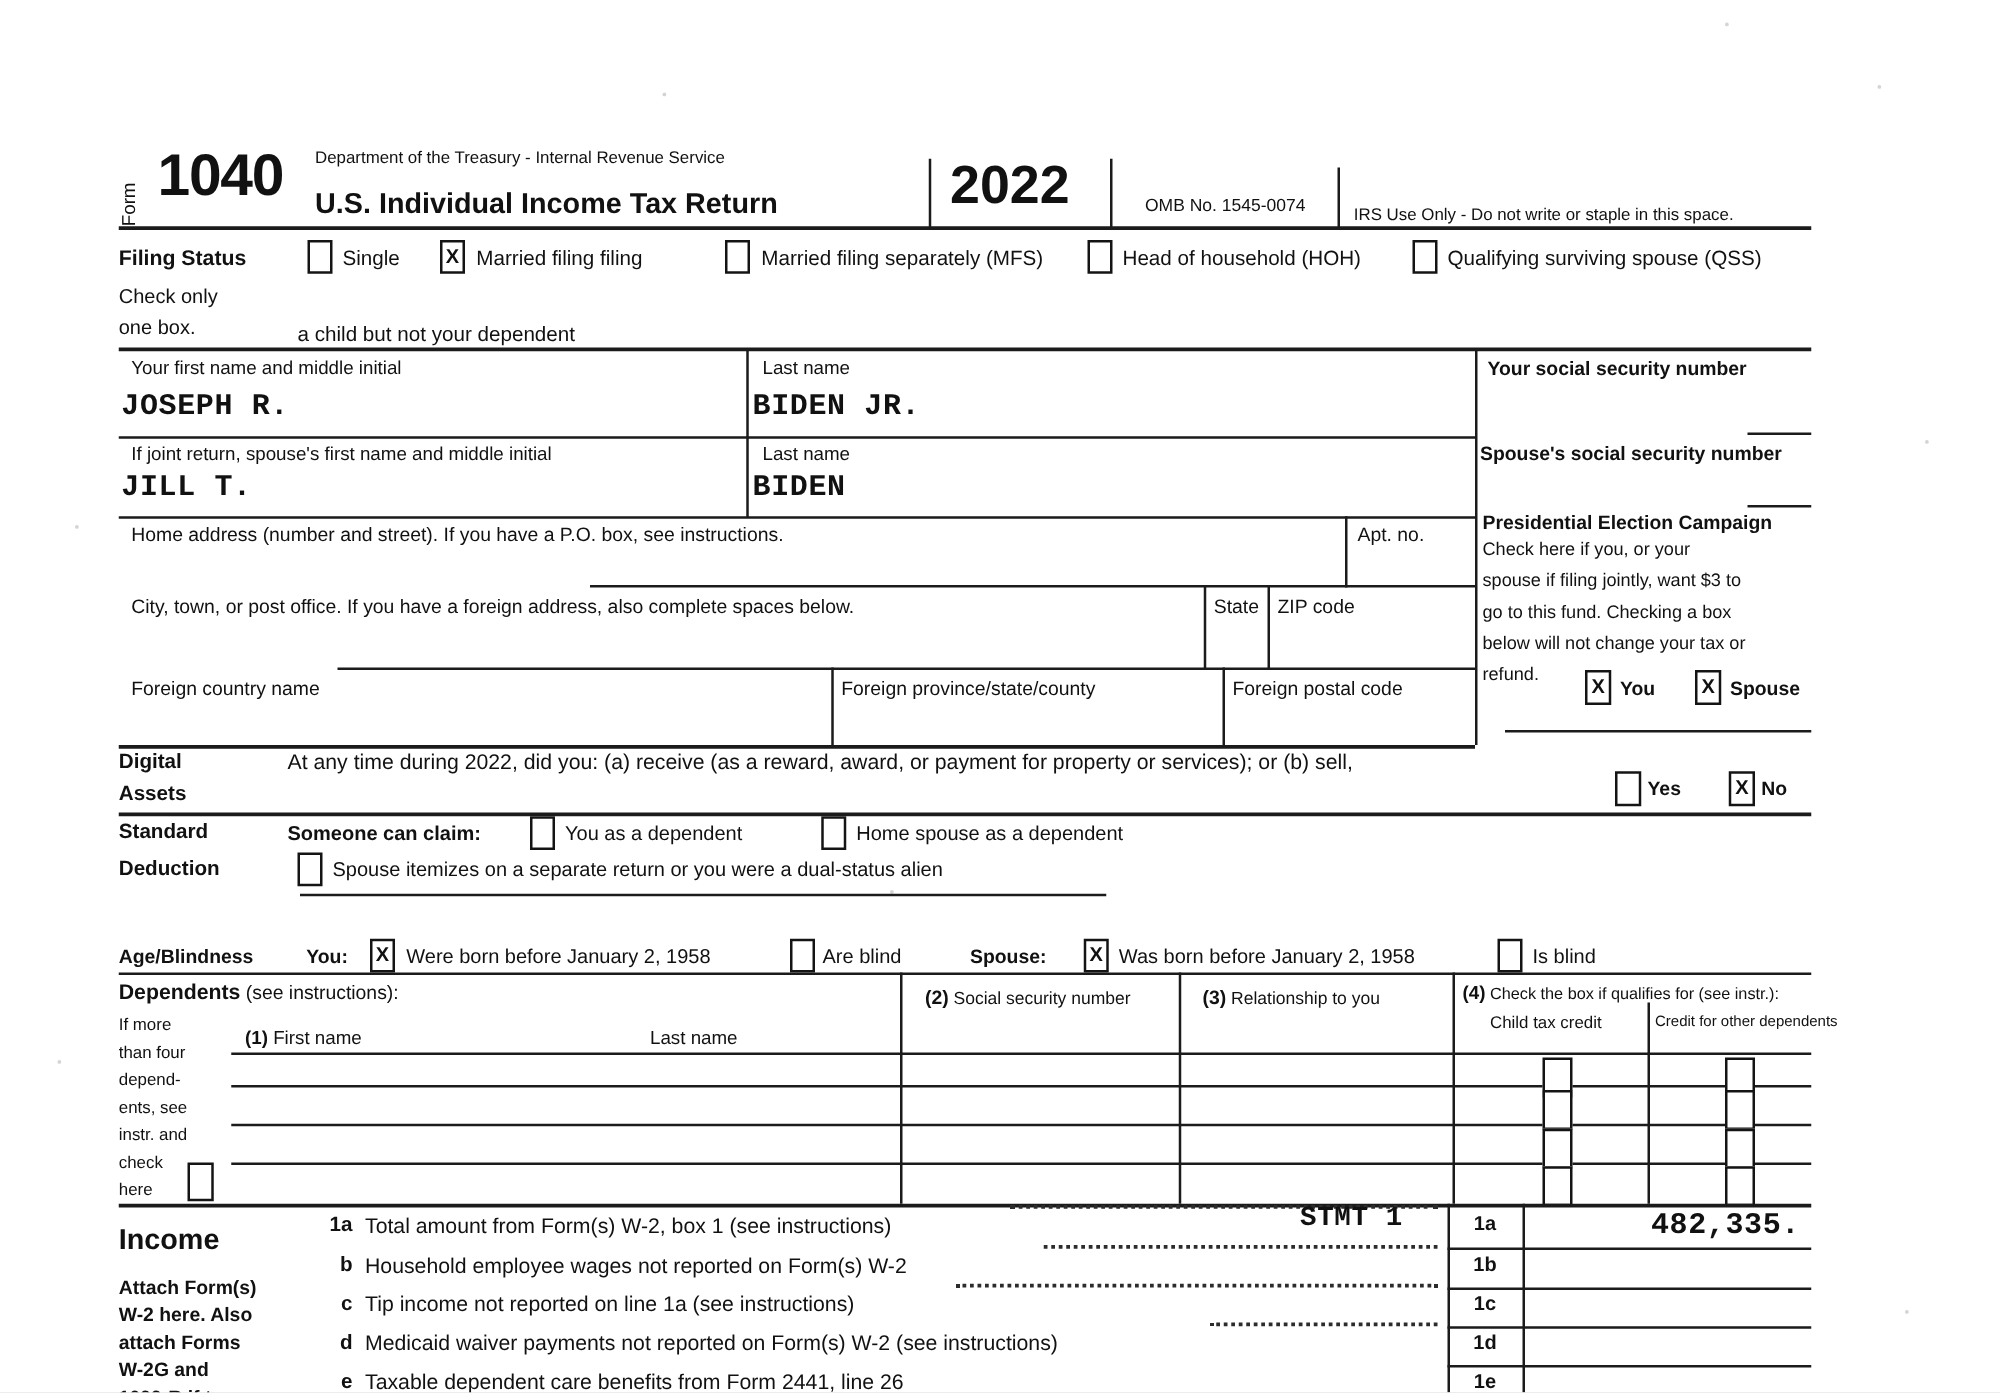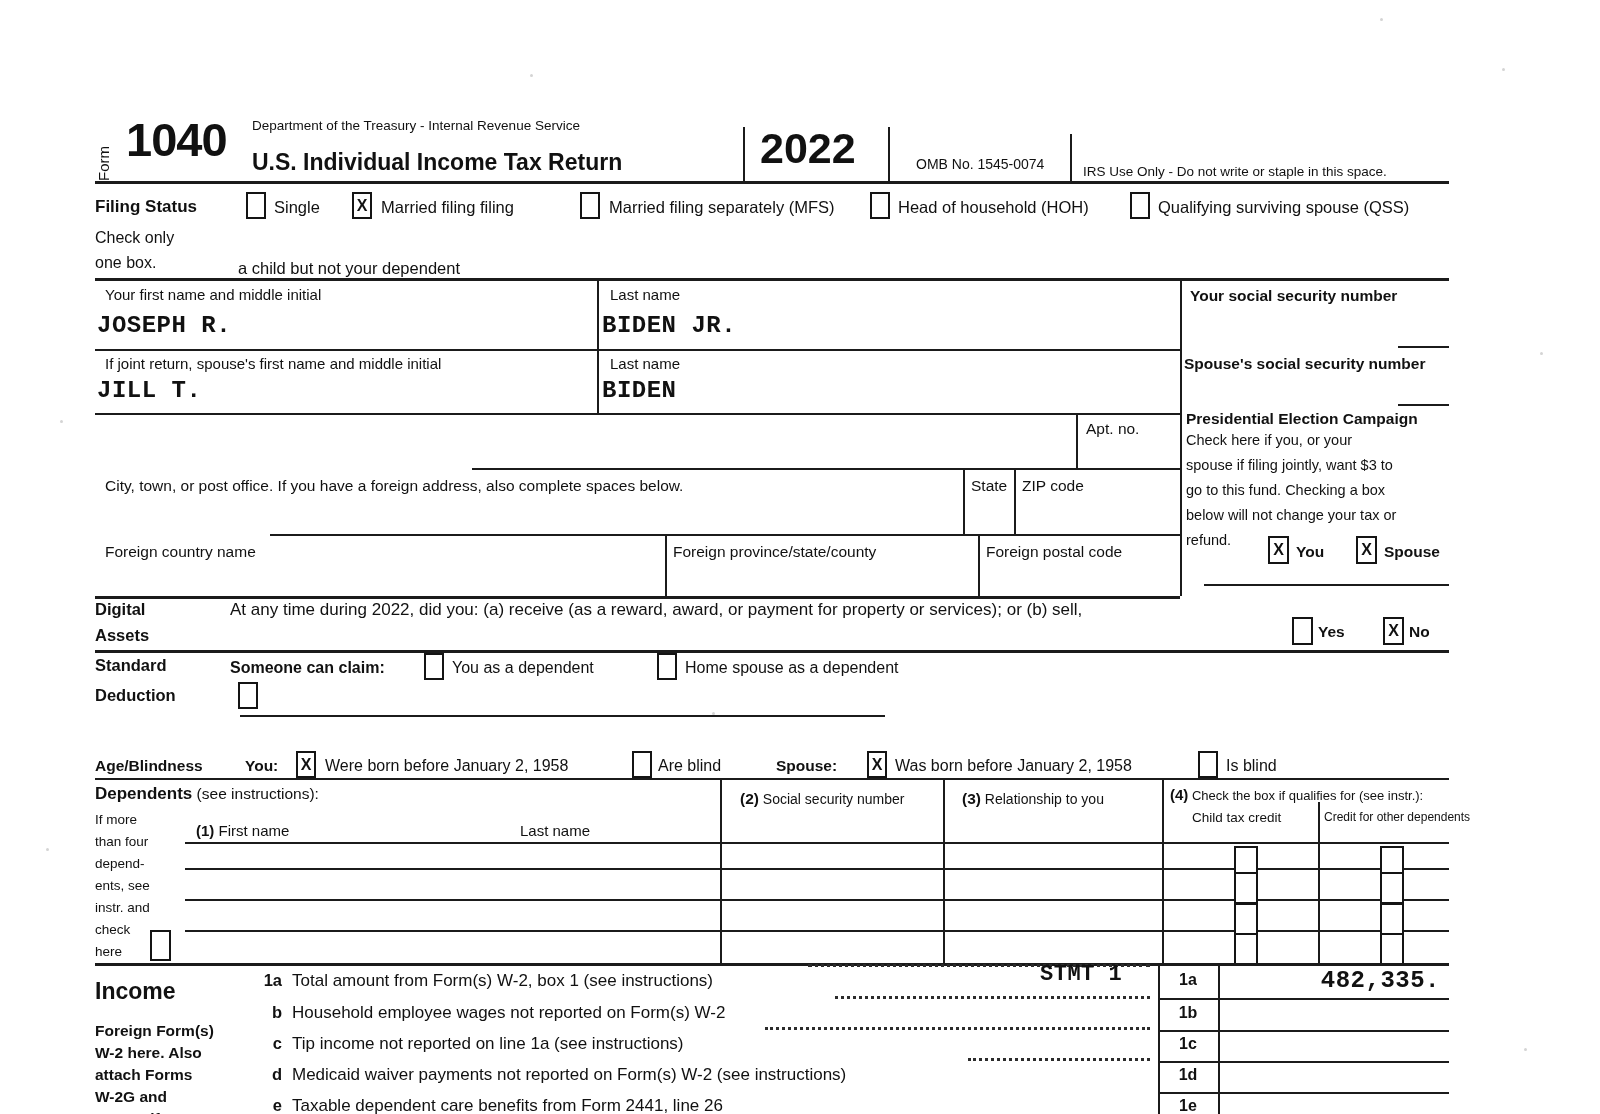--- a/index.html
+++ b/index.html
@@ -71,20 +71,21 @@
   <div class="hl" style="left:95px;top:349px;width:1085px"></div>
   <div class="hl" style="left:1398px;top:346px;width:51px"></div>
   <div class="abs" style="left:105px;top:355px;font-size:15px">If joint return, spouse's first name and middle initial</div>
   <div class="abs" style="left:610px;top:355px;font-size:15px">Last name</div>
   <div class="abs b" style="left:1184px;top:355px;font-size:15.5px">Spouse's social security number</div>
   <div class="abs tw" style="left:97px;top:377px;font-size:24px">JILL T.</div>
   <div class="abs tw" style="left:602px;top:377px;font-size:24px">BIDEN</div>
   <div class="field" style="left:1190px;top:372px;width:250px;height:38px"></div>
   <div class="hl" style="left:95px;top:413px;width:1085px"></div>
 
+  <div class="abs" style="left:105px;top:420px;font-size:15.5px">Home address (number and street). If you have a P.O. box, see instructions.</div>
   <div class="vl" style="left:1076px;top:413px;height:57px"></div>
   <div class="abs" style="left:1086px;top:420px;font-size:15.5px">Apt. no.</div>
   <div class="field" style="left:100px;top:438px;width:960px;height:28px"></div>
   <div class="field" style="left:1080px;top:438px;width:92px;height:28px"></div>
   <div class="hl" style="left:472px;top:468px;width:708px"></div>
   <div class="abs" style="left:105px;top:477px;font-size:15.5px">City, town, or post office. If you have a foreign address, also complete spaces below.</div>
   <div class="vl" style="left:963px;top:468px;height:67px"></div>
   <div class="abs" style="left:971px;top:477px;font-size:15.5px">State</div>
   <div class="vl" style="left:1014px;top:468px;height:67px"></div>
   <div class="abs" style="left:1022px;top:477px;font-size:15.5px">ZIP code</div>
@@ -125,20 +126,21 @@
   <div class="hl" style="left:95px;top:650px;width:1354px;height:2.5px"></div>
 
   <div class="abs b" style="left:95px;top:656px;font-size:16.5px">Standard</div>
   <div class="abs b" style="left:95px;top:686px;font-size:16.5px">Deduction</div>
   <div class="abs b" style="left:230px;top:659px;font-size:16px">Someone can claim:</div>
   <span class="cb" style="left:424px;top:653px;width:16px;height:23px"></span>
   <div class="abs" style="left:452px;top:659px;font-size:16px">You as a dependent</div>
   <span class="cb" style="left:657px;top:653px;width:16px;height:23px"></span>
   <div class="abs" style="left:685px;top:659px;font-size:16px">Home spouse as a dependent</div>
   <span class="cb" style="left:238px;top:682px;width:16px;height:23px"></span>
+  <div class="abs" style="left:266px;top:688px;font-size:16px">Spouse itemizes on a separate return or you were a dual-status alien</div>
   <div class="hl" style="left:240px;top:715px;width:645px;height:1.5px"></div>
 
   <div class="abs b" style="left:95px;top:757px;font-size:15.5px">Age/Blindness</div>
   <div class="abs b" style="left:245px;top:757px;font-size:15.5px">You:</div>
   <span class="cb" style="left:296px;top:751px;width:16px;height:23px">X</span>
   <div class="abs" style="left:325px;top:757px;font-size:16px">Were born before January 2, 1958</div>
   <span class="cb" style="left:632px;top:751px;width:16px;height:23px"></span>
   <div class="abs" style="left:658px;top:757px;font-size:16px">Are blind</div>
   <div class="abs b" style="left:776px;top:757px;font-size:15.5px">Spouse:</div>
   <span class="cb" style="left:867px;top:751px;width:16px;height:23px">X</span>
@@ -178,21 +180,21 @@
   <span class="cb" style="left:1380px;top:846px;width:20px;height:28px"></span>
   <span class="cb" style="left:1234px;top:872px;width:20px;height:28px"></span>
   <span class="cb" style="left:1380px;top:872px;width:20px;height:28px"></span>
   <span class="cb" style="left:1234px;top:903px;width:20px;height:28px"></span>
   <span class="cb" style="left:1380px;top:903px;width:20px;height:28px"></span>
   <span class="cb" style="left:1234px;top:933px;width:20px;height:28px"></span>
   <span class="cb" style="left:1380px;top:933px;width:20px;height:28px"></span>
 
   <div class="hl" style="left:95px;top:963px;width:1354px;height:2.5px"></div>
   <div class="abs b" style="left:95px;top:978px;font-size:23px">Income</div>
-  <div class="abs b" style="left:95px;top:1022px;font-size:15.5px">Foreign Form(s)</div>
+  <div class="abs b" style="left:95px;top:1022px;font-size:15.5px">Attach Form(s)</div>
   <div class="abs b" style="left:95px;top:1044px;font-size:15.5px">W-2 here. Also</div>
   <div class="abs b" style="left:95px;top:1066px;font-size:15.5px">attach Forms</div>
   <div class="abs b" style="left:95px;top:1088px;font-size:15.5px">W-2G and</div>
   <div class="abs b" style="left:95px;top:1110px;font-size:15.5px">1099-R if tax</div>
 
   <div class="vl" style="left:1158px;top:963px;height:151px"></div>
   <div class="vl" style="left:1218px;top:963px;height:151px"></div>
   <div class="hl" style="left:1158px;top:998px;width:291px"></div>
   <div class="hl" style="left:1158px;top:1030px;width:291px"></div>
   <div class="hl" style="left:1158px;top:1061px;width:291px"></div>

